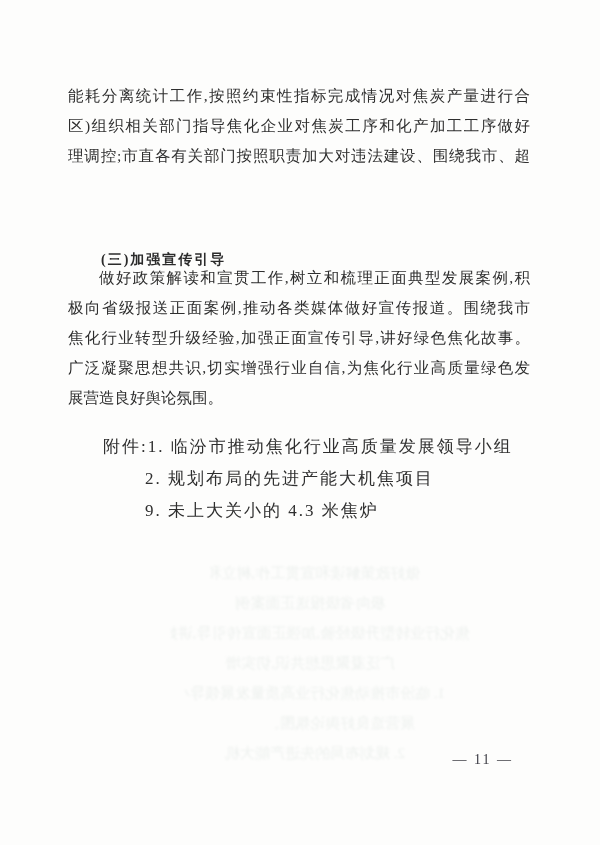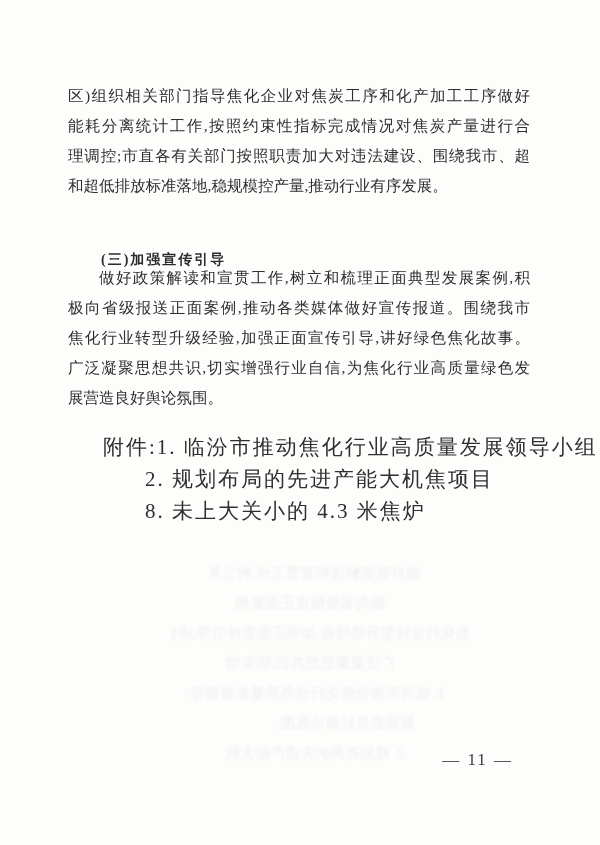--- a/index.html
+++ b/index.html
@@ -41,32 +41,32 @@
     line-height:30px;
     font-weight:700;
     letter-spacing:2px;
     color:#2b2b2b;
   }
   
   .attachments{
     position:absolute;
     left:68px;top:431px;
     width:470px;
-    font-size:21px;
+    font-size:17px;
     line-height:32px;
     letter-spacing:2px;
   }
   .att-line{white-space:nowrap;}
   .att-first{margin-left:35px;}
   .att-item{margin-left:77px;}
   
   .footer{
     position:absolute;
     top:750px;right:87px;
-    font-size:17px;
+    font-size:14px;
     line-height:20px;
     letter-spacing:2px;
     color:#3a3a42;
   }
   
   .bleed{
     position:absolute;
     left:150px;top:558px;
     width:330px;
     transform:scaleX(-1);
@@ -85,42 +85,41 @@
   .bleed div:nth-child(5){max-width:260px;margin-left:35px;}
   .bleed div:nth-child(6){max-width:200px;margin-left:65px;}
   .bleed div:nth-child(7){max-width:180px;margin-left:75px;}
 </style>
 </head>
 <body>
 
 <div class="page">
 
   <section class="para" id="para1">
+    <div class="line">能耗分离统计工作,按照约束性指标完成情况对焦炭产量进行合</div>
     <div class="line">区)组织相关部门指导焦化企业对焦炭工序和化产加工工序做好</div>
-    <div class="line">能耗分离统计工作,按照约束性指标完成情况对焦炭产量进行合</div>
     <div class="line">理调控;市直各有关部门按照职责加大对违法建设、围绕我市、超</div>
-    <div class="line last">和超低排放标准落地,稳规模控产量,推动行业有序发展。</div>
   </section>
 
   <h2 class="heading">(三)加强宣传引导</h2>
 
   <section class="para" id="para2">
     <div class="line indent">做好政策解读和宣贯工作,树立和梳理正面典型发展案例,积</div>
     <div class="line">极向省级报送正面案例,推动各类媒体做好宣传报道。围绕我市</div>
     <div class="line">焦化行业转型升级经验,加强正面宣传引导,讲好绿色焦化故事。</div>
     <div class="line">广泛凝聚思想共识,切实增强行业自信,为焦化行业高质量绿色发</div>
     <div class="line last">展营造良好舆论氛围。</div>
   </section>
 
   <section class="attachments">
     <div class="att-line att-first">
       <span>附件:</span><span>1. 临汾市推动焦化行业高质量发展领导小组</span>
     </div>
     <div class="att-line att-item">2. 规划布局的先进产能大机焦项目</div>
-    <div class="att-line att-item">8. 未上大关小的 4.3 米焦炉</div>
+    <div class="att-line att-item">9. 未上大关小的 4.3 米焦炉</div>
   </section>
 
   <div class="bleed" aria-hidden="true">
     <div>做好政策解读和宣贯工作,树立和梳理正面典型发展案例,积</div>
     <div>极向省级报送正面案例,推动各类媒体做好宣传报道。围绕我市</div>
     <div>焦化行业转型升级经验,加强正面宣传引导,讲好绿色焦化故事。</div>
     <div>广泛凝聚思想共识,切实增强行业自信,为焦化行业高质量绿色发</div>
     <div>1. 临汾市推动焦化行业高质量发展领导小组</div>
     <div>展营造良好舆论氛围。</div>
     <div>2. 规划布局的先进产能大机焦项目</div>

